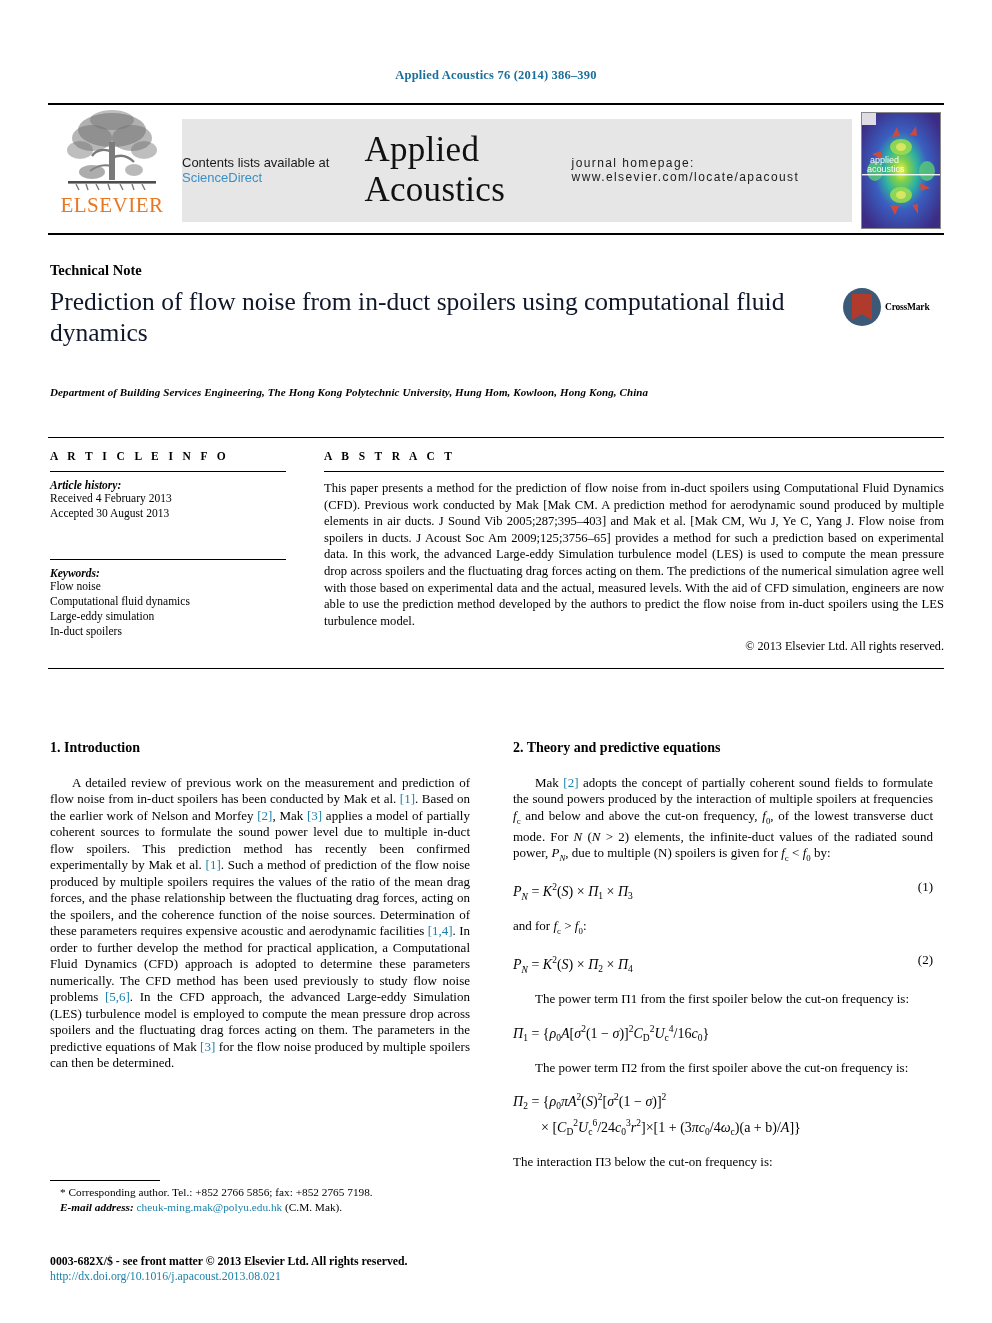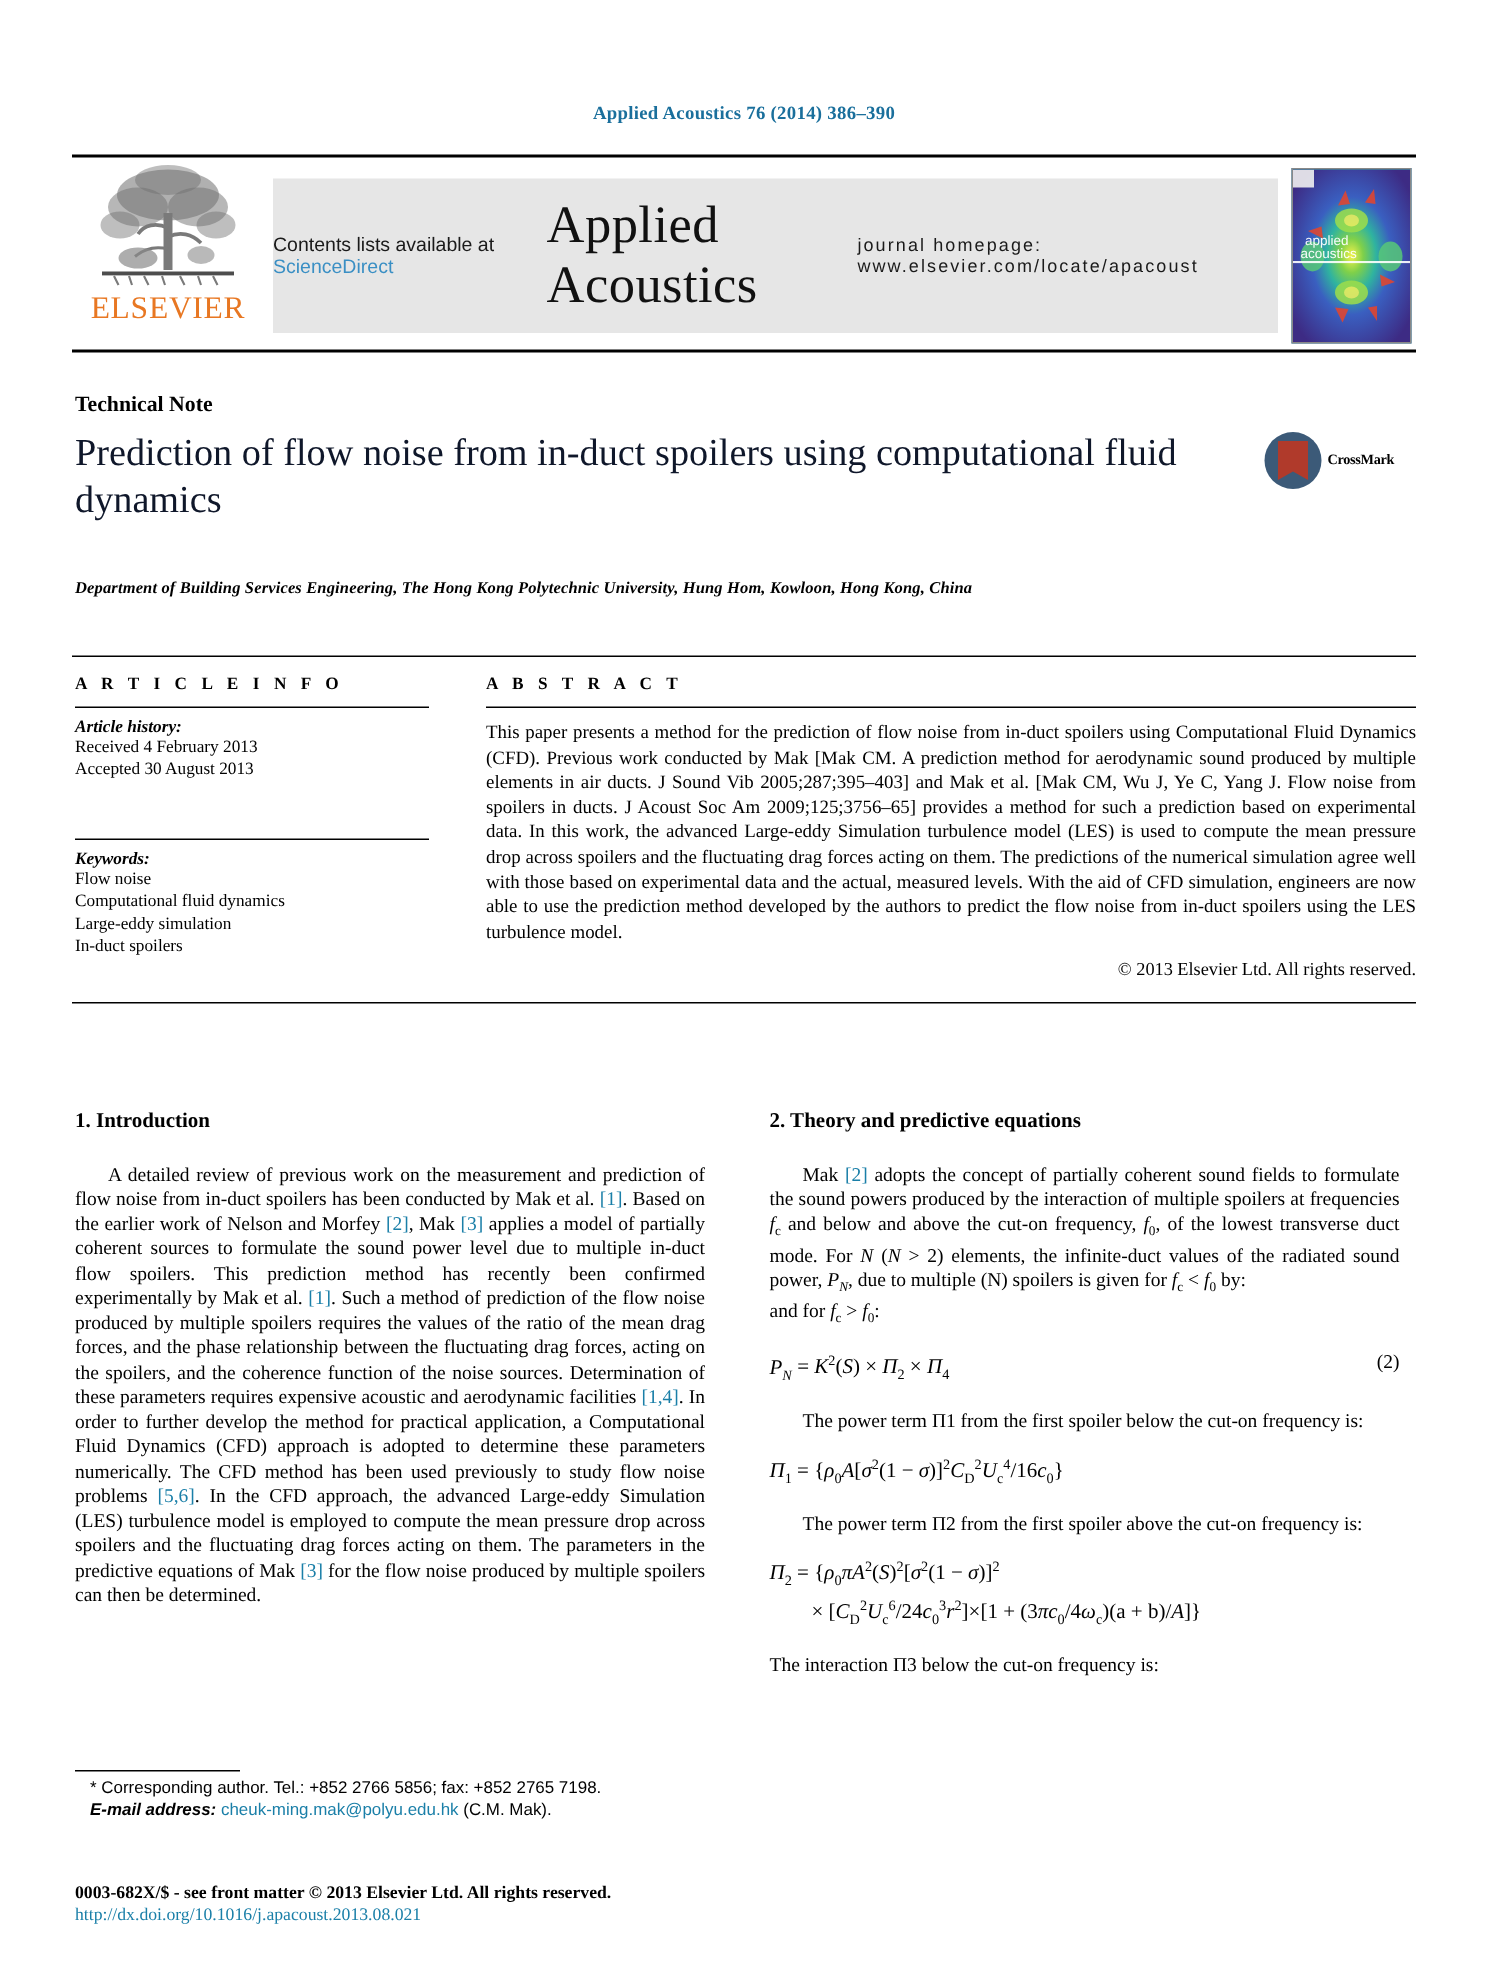--- a/index.html
+++ b/index.html
@@ -270,21 +270,21 @@
     top: 1180px; left: 50px;
     width: 110px;
     border-top: 1px solid #000;
   }
   .footnote {
     position: absolute;
     top: 1185px; left: 50px;
     width: 420px;
     font-size: 11.3px;
     line-height: 14.5px;
-    font-family: Liberation Sans, sans-serif;
+    font-family: Liberation Serif, serif;
   }
   .footnote .fn-ind { text-indent: 10px; }
   .footnote em { font-style: italic; font-weight: bold; }
   .link { color: #1a7fa8; }
   .footer {
     position: absolute;
     top: 1254px; left: 50px;
     width: 430px;
     font-size: 11.8px;
     line-height: 15px;
@@ -409,20 +409,24 @@
   <div class="col col-left">
     <div class="h2">1. Introduction</div>
     <p class="para"><span>A detailed review of previous work on the measurement and prediction of flow noise from in-duct spoilers has been conducted by Mak et al. </span><span class="ref">[1]</span><span>. Based on the earlier work of Nelson and Morfey </span><span class="ref">[2]</span><span>, Mak </span><span class="ref">[3]</span><span> applies a model of partially coherent sources to formulate the sound power level due to multiple in-duct flow spoilers. This prediction method has recently been confirmed experimentally by Mak et al. </span><span class="ref">[1]</span><span>. Such a method of prediction of the flow noise produced by multiple spoilers requires the values of the ratio of the mean drag forces, and the phase relationship between the fluctuating drag forces, acting on the spoilers, and the coherence function of the noise sources. Determination of these parameters requires expensive acoustic and aerodynamic facilities </span><span class="ref">[1,4]</span><span>. In order to further develop the method for practical application, a Computational Fluid Dynamics (CFD) approach is adopted to determine these parameters numerically. The CFD method has been used previously to study flow noise problems </span><span class="ref">[5,6]</span><span>. In the CFD approach, the advanced Large-eddy Simulation (LES) turbulence model is employed to compute the mean pressure drop across spoilers and the fluctuating drag forces acting on them. The parameters in the predictive equations of Mak </span><span class="ref">[3]</span><span> for the flow noise produced by multiple spoilers can then be determined.</span></p>
   </div>
 
   <div class="col col-right">
     <div class="h2">2. Theory and predictive equations</div>
 
     <p class="para tight"><span>Mak </span><span class="ref">[2]</span><span> adopts the concept of partially coherent sound fields to formulate the sound powers produced by the interaction of multiple spoilers at frequencies </span><i>f</i><sub>c</sub><span> and below and above the cut-on frequency, </span><i>f</i><sub>0</sub><span>, of the lowest transverse duct mode. For </span><i>N</i> (<i>N</i>&nbsp;&gt;&nbsp;2)<span> elements, the infinite-duct values of the radiated sound power, </span><i>P<sub>N</sub></i><span>, due to multiple (N) spoilers is given for </span><i>f</i><sub>c</sub>&nbsp;&lt;&nbsp;<i>f</i><sub>0</sub><span> by:</span></p>
 
+    <div class="eq">
+      <i>P<sub>N</sub></i> = <i>K</i><sup>2</sup>(<i>S</i>) × <i>Π</i><sub>1</sub> × <i>Π</i><sub>3</sub>
+      <span class="eq-num">(1)</span>
+    </div>
 
     <p class="tight"><span>and for</span> <i>f</i><sub>c</sub>&nbsp;&gt;&nbsp;<i>f</i><sub>0</sub>:</p>
 
     <div class="eq">
       <i>P<sub>N</sub></i> = <i>K</i><sup>2</sup>(<i>S</i>) × <i>Π</i><sub>2</sub> × <i>Π</i><sub>4</sub>
       <span class="eq-num">(2)</span>
     </div>
 
     <p class="lead">The power term Π1 from the first spoiler below the cut-on frequency is:</p>
 

